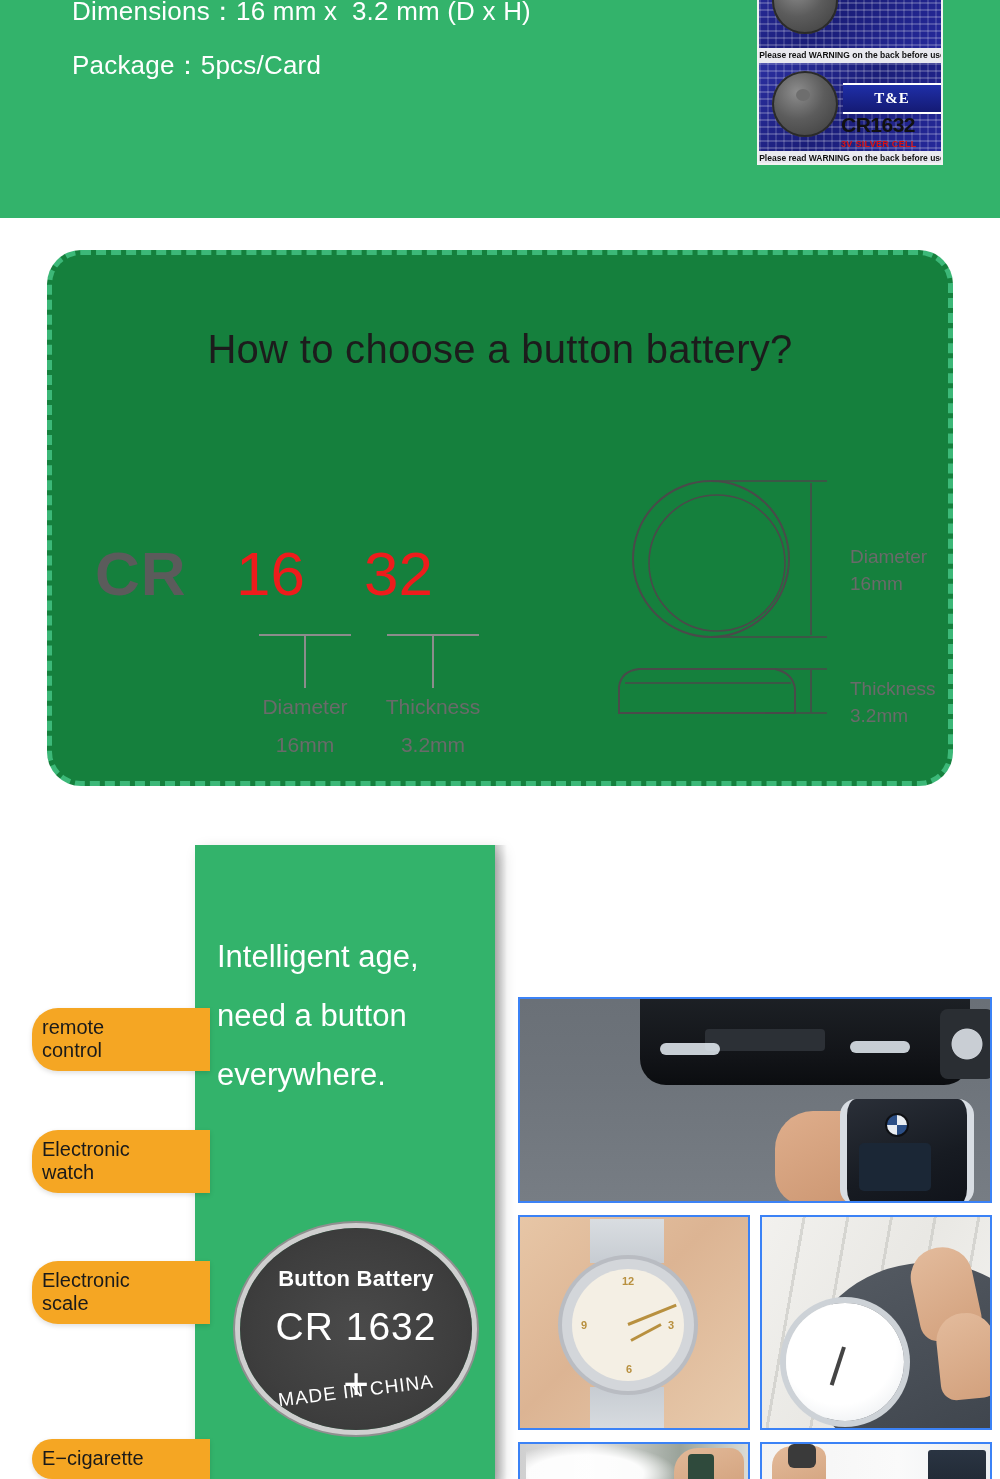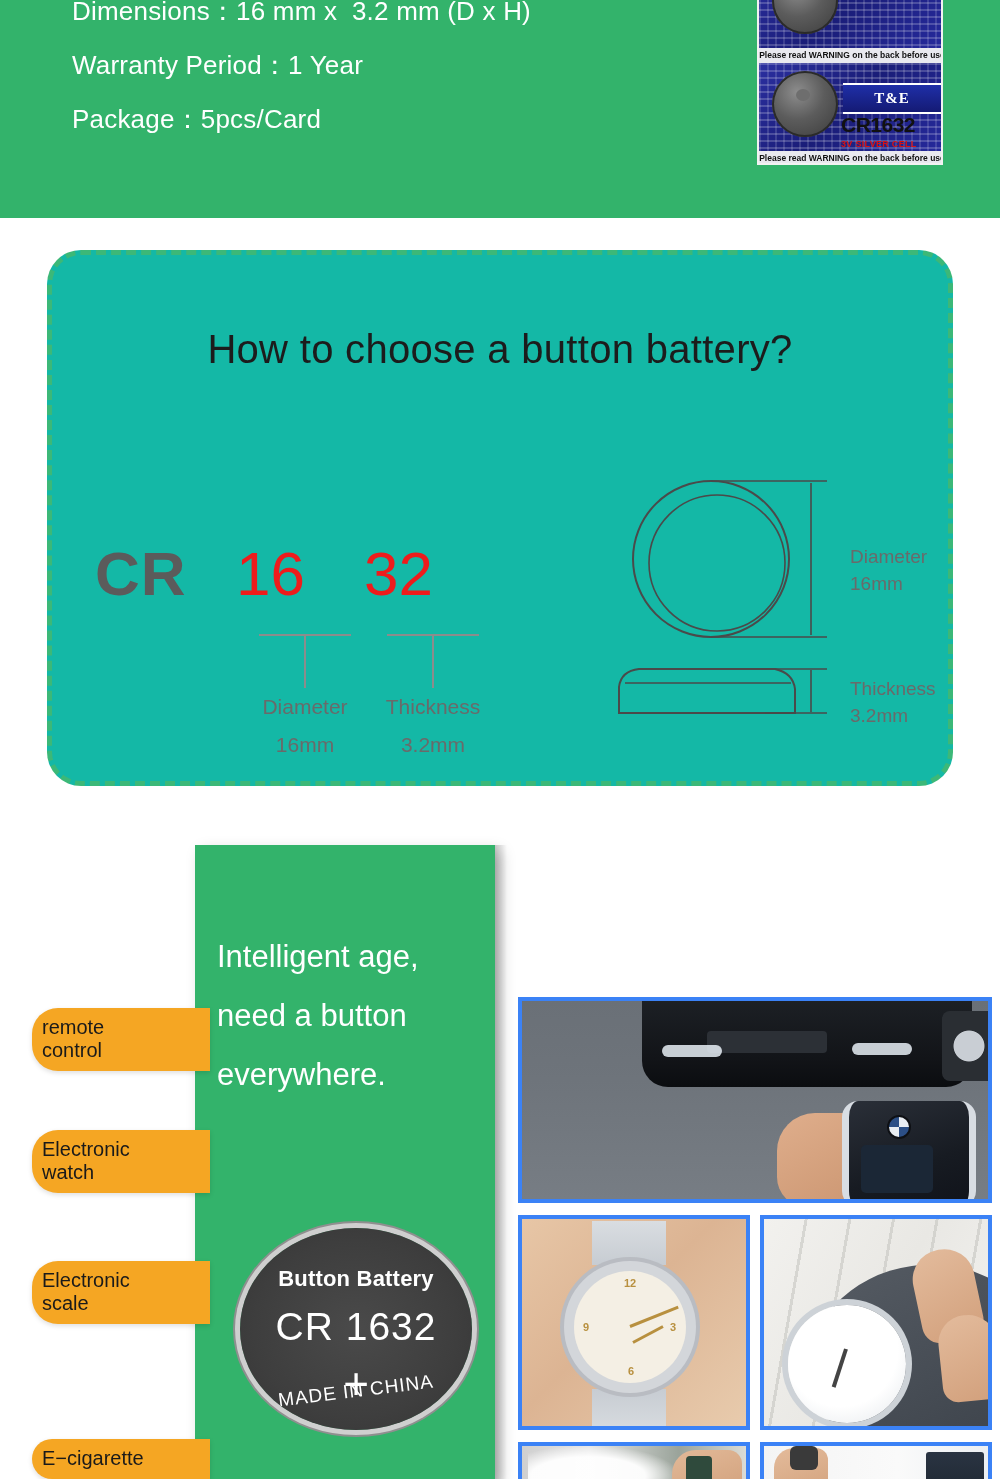--- a/index.html
+++ b/index.html
@@ -74,21 +74,21 @@
     color:#fff;font-family:"Liberation Serif",serif;font-weight:bold;font-size:15px;
     text-align:center;line-height:27px;letter-spacing:1px;
   }
 
   
   .howto-box{
     position:absolute;left:47px;top:250px;width:906px;height:536px;
     border:5px dashed #3cb878;
     border-radius:34px;
     box-sizing:border-box;
-    background:#14b8a6;
+    background:#15803d;
   }
   .howto-title{
     position:absolute;left:0;top:72px;width:100%;
     text-align:center;
     font-size:40px;color:#1c1c1c;
     letter-spacing:0.3px;
   }
 
   
   .code-group{position:absolute;left:95px;top:538px;}
@@ -175,21 +175,21 @@
     box-shadow:0 2px 5px rgba(0,0,0,0.13);
   }
   .tag.t1{top:1008px;}
   .tag.t2{top:1130px;}
   .tag.t3{top:1261px;}
   .tag.t4{top:1403px;margin-top:36px;}
 
   
   .photo{
     position:absolute;
-    border:4px solid #3b82f6;
+    border:2px solid #3b82f6;
     box-sizing:border-box;
     overflow:hidden;
     background:#d8d8d8;
   }
   .p-car{left:518px;top:997px;width:474px;height:206px;}
   .p-watch{left:518px;top:1215px;width:232px;height:215px;}
   .p-scale{left:760px;top:1215px;width:232px;height:215px;}
   .p-vape{left:518px;top:1442px;width:232px;height:60px;}
   .p-tool{left:760px;top:1442px;width:232px;height:60px;}
 
@@ -277,21 +277,20 @@
   }
 </style>
 </head>
 <body>
 
 <div class="page">
 
   <div class="spec-header">
     <div class="spec-lines">
       <div class="spec-line">Dimensions：16 mm x  3.2 mm (D x H)</div>
-      <div class="spec-line">Warranty Period：1 Year</div>
       <div class="spec-line">Package：5pcs/Card</div>
     </div>
 
     <div class="pack-photo">
       <div class="pack-cell c1">
         <div class="coin"></div>
 
         <div class="pack-warn">Please read WARNING on the back before use</div>
       </div>
       <div class="pack-cell c2">

